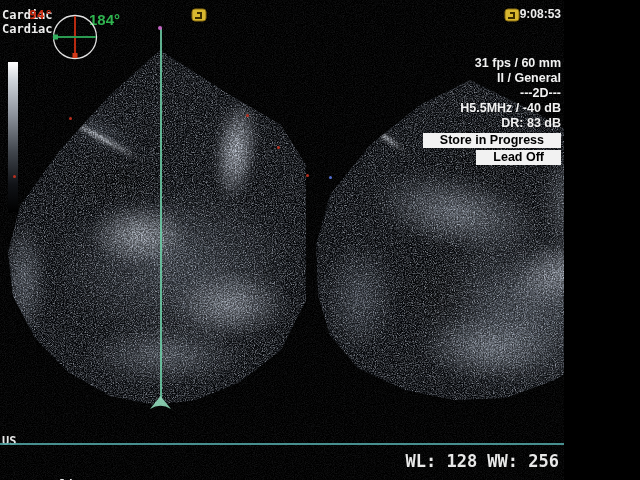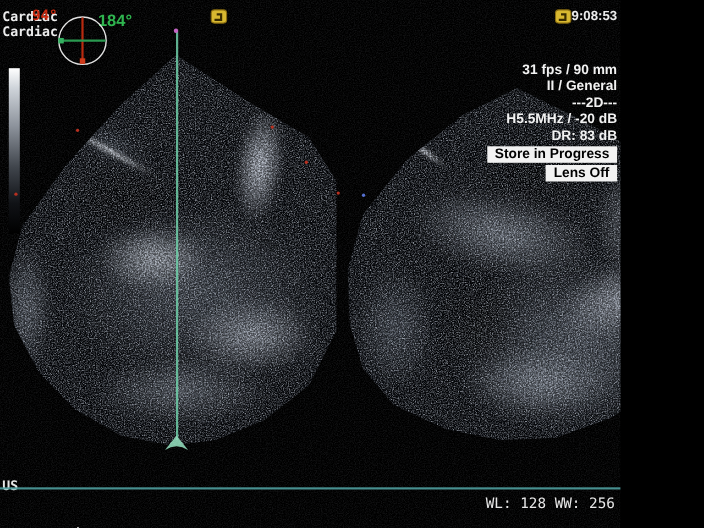--- a/index.html
+++ b/index.html
@@ -23,24 +23,24 @@
   .preset1{left:2px;top:9px;}
   .preset2{left:2px;top:23px;}
   .angle-red{left:29px;top:8px;font-size:13px;color:var(--accent-red,#cc2a10);z-index:8;}
   .angle-green{left:89px;top:13px;font-size:15px;color:var(--accent-green,#2fb54f);}
   .clock{right:3px;top:8px;z-index:6;margin-left:28px;}
   .lens-bar{position:absolute;right:0;top:21px;width:146px;height:18px;background:#f4f4f4;
     color:#000;font-weight:bold;font-size:13px;line-height:18px;padding-left:6px;z-index:7;}
   .params{position:absolute;right:3px;top:56px;text-align:right;color:#f2f2f2;
     font-weight:bold;font-size:12.5px;line-height:15px;z-index:6;}
   .badge{display:block;width:fit-content;margin:2px 0 0 auto;background:#f2f2f2;color:#000;
-    padding:0 7px;}
+    padding:0 17px;}
   .dicom{position:absolute;left:2px;top:405px;color:#e8e8e8;font-weight:bold;font-size:12px;
     line-height:14.5px;z-index:6;white-space:pre;}
-  .wlww{position:absolute;right:5px;top:451px;color:#e8e8e8;font-weight:normal;font-size:13px;z-index:8;}
+  .wlww{position:absolute;right:5px;top:451px;color:#e8e8e8;font-weight:bold;font-size:17px;z-index:8;}
 
   
   .graybar{position:absolute;left:8px;top:62px;width:10px;height:150px;z-index:5;
     background:linear-gradient(#ffffff 0%,#cfd4da 12%,#8d939c 35%,#40454c 60%,#101216 82%,#000 100%);}
   .cursor-line{position:absolute;left:160px;top:28px;width:1.5px;height:372px;
     background:var(--cursor-teal,#6fcfa8);opacity:.85;z-index:4;}
   .cursor-dot{position:absolute;left:158px;top:26px;width:4px;height:4px;border-radius:50%;
     background:#c465c4;z-index:5;}
   .cursor-arrow{position:absolute;left:148px;top:394px;z-index:5;}
   .baseline{position:absolute;left:0;top:443px;width:640px;height:2px;
@@ -137,27 +137,27 @@
     <path d="M4,10 h6 v-5 h-4" stroke="#3a2c00" stroke-width="2" fill="none"></path>
   </svg>
   <svg class="icon-abs" style="left:504px;top:8px;" width="16" height="14">
     <rect x="1" y="1" width="14" height="12" rx="3" fill="#d8b830" stroke="#8a6d10"></rect>
     <path d="M4,10 h6 v-5 h-4" stroke="#3a2c00" stroke-width="2" fill="none"></path>
   </svg>
 
   <div class="txt clock">9:08:53</div>
 
   <div class="params">
-    <div>31 fps / 90 mm</div>
+    <div>31 fps / 60 mm</div>
     <div>II / General</div>
     <div>---2D---</div>
-    <div>H5.5MHz / -20 dB</div>
+    <div>H5.5MHz / -40 dB</div>
     <div>DR: 83 dB</div>
     <span class="badge">Store in Progress</span>
-    <span class="badge">Lens Off</span>
+    <span class="badge">Lead Off</span>
   </div>
 
   <div class="dicom mono">
     <div>US</div>
     <div>JPEGBaseline</div>
     
     
   </div>
 
   <div class="baseline"></div>

